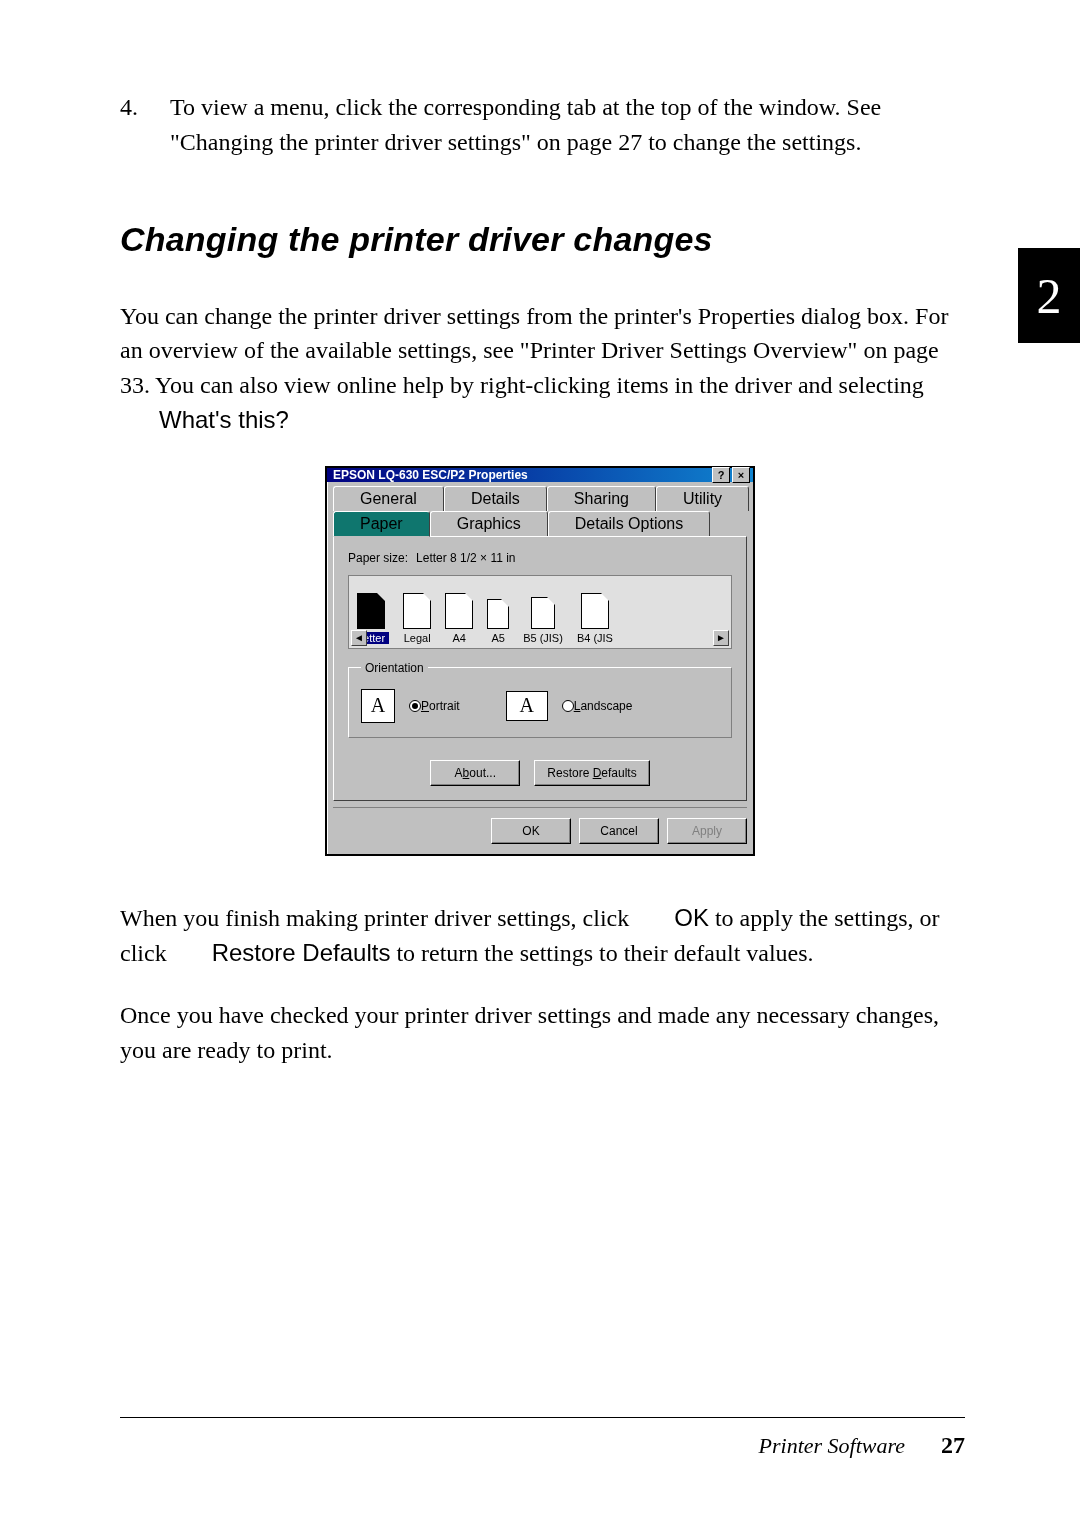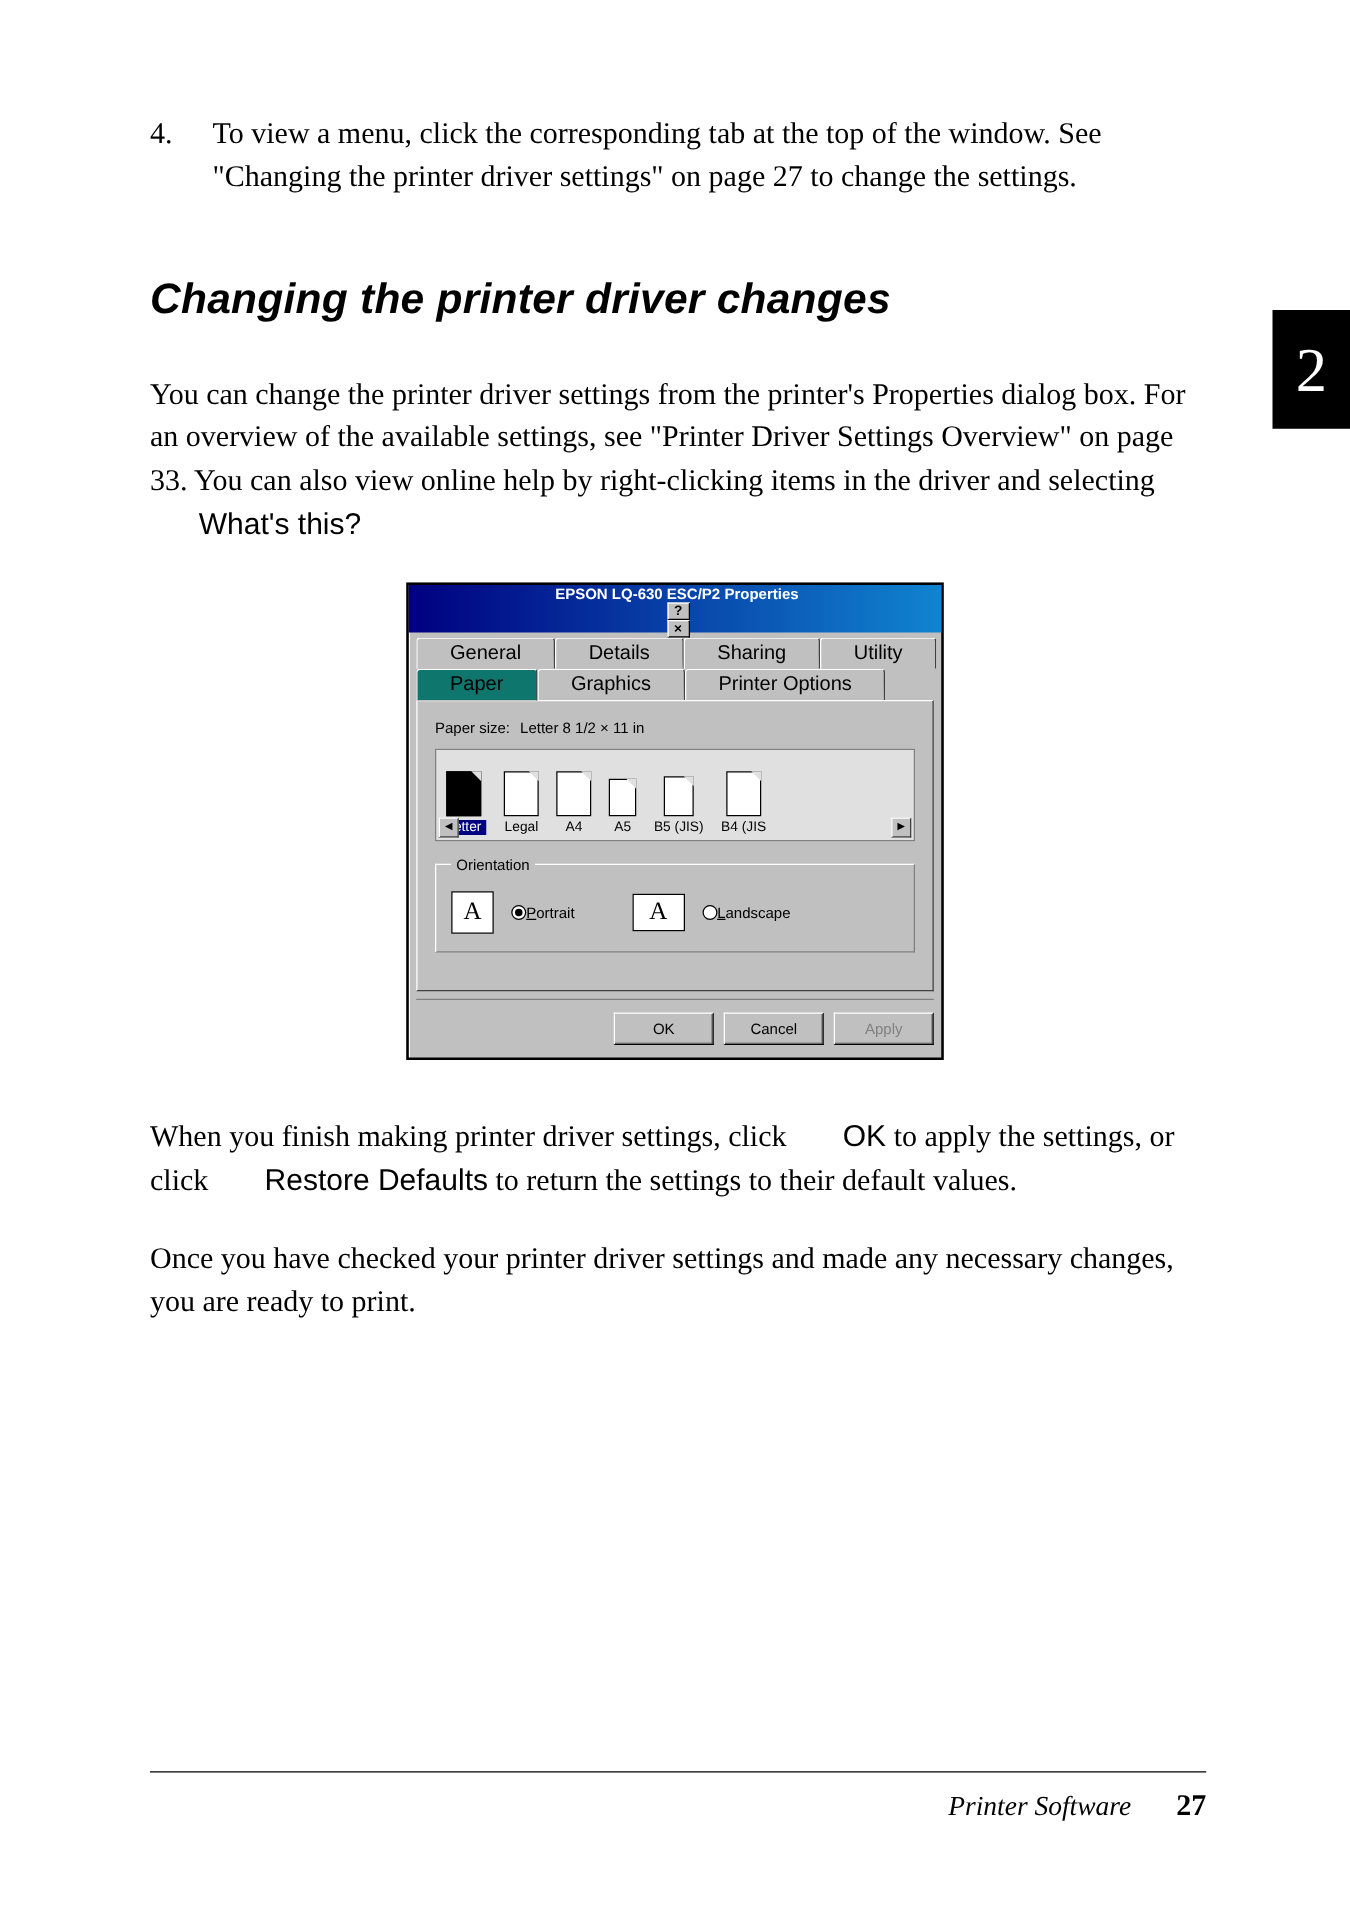--- a/index.html
+++ b/index.html
@@ -67,27 +67,26 @@
     width: 430px;
     background: #c0c0c0;
     border: 2px solid #000;
     box-shadow: inset 1px 1px 0 #fff;
     font-family: Tahoma, Arial, sans-serif;
     font-size: 13px;
   }
   .titlebar {
     background: linear-gradient(to right, #000080, #1084d0);
     color: #fff;
-    height: 38px;
+    height: 14px;
     display: flex;
     align-items: center;
     padding: 0 3px 0 6px;
     font-weight: bold;
     font-size: 12px;
-    flex-direction: column;
   }
   .titlebar .spacer { flex: 1; }
   .titlebar .tbtn {
     width: 18px; height: 16px;
     background: #c0c0c0;
     border: 1px solid #fff;
     border-right-color: #000; border-bottom-color: #000;
     margin-left: 2px;
     font-size: 11px; font-weight: bold;
     display: flex; align-items: center; justify-content: center;
@@ -264,21 +263,21 @@
       <div class="tabrows">
         <div class="tabrow">
           <div class="tab back">General</div>
           <div class="tab back">Details</div>
           <div class="tab back">Sharing</div>
           <div class="tab back">Utility</div>
         </div>
         <div class="tabrow">
           <div class="tab active">Paper</div>
           <div class="tab">Graphics</div>
-          <div class="tab">Printer Options</div>
+          <div class="tab">Details Options</div>
         </div>
       </div>
 
       <div class="dlg-body">
 
         <div class="row">
           <span class="label">Paper size:</span>
           <span class="label">Letter 8 1/2 × 11 in</span>
         </div>
 
@@ -334,20 +333,28 @@
             <div style="width:18px;"></div>
             <div class="orient-ico land">A</div>
             <label class="radio">
               <span class="dot"></span>
               <span><span class="u">L</span><span>andscape</span></span>
             </label>
           </div>
         </fieldset>
 
 
+        <div class="btn-row">
+          <button class="dlg-btn">
+              <span>A<span class="u">b</span>out...</span>
+            </button>
+          <button class="dlg-btn">
+              <span>Restore <span class="u">D</span>efaults</span>
+            </button>
+        </div>
       </div>
 
       <div class="bottom-bar">
         <button class="dlg-btn" style="min-width:80px;">OK</button>
         <button class="dlg-btn" style="min-width:80px;">Cancel</button>
         <button class="dlg-btn disabled" style="min-width:80px;">Apply</button>
       </div>
     </div>
   </div>
 

